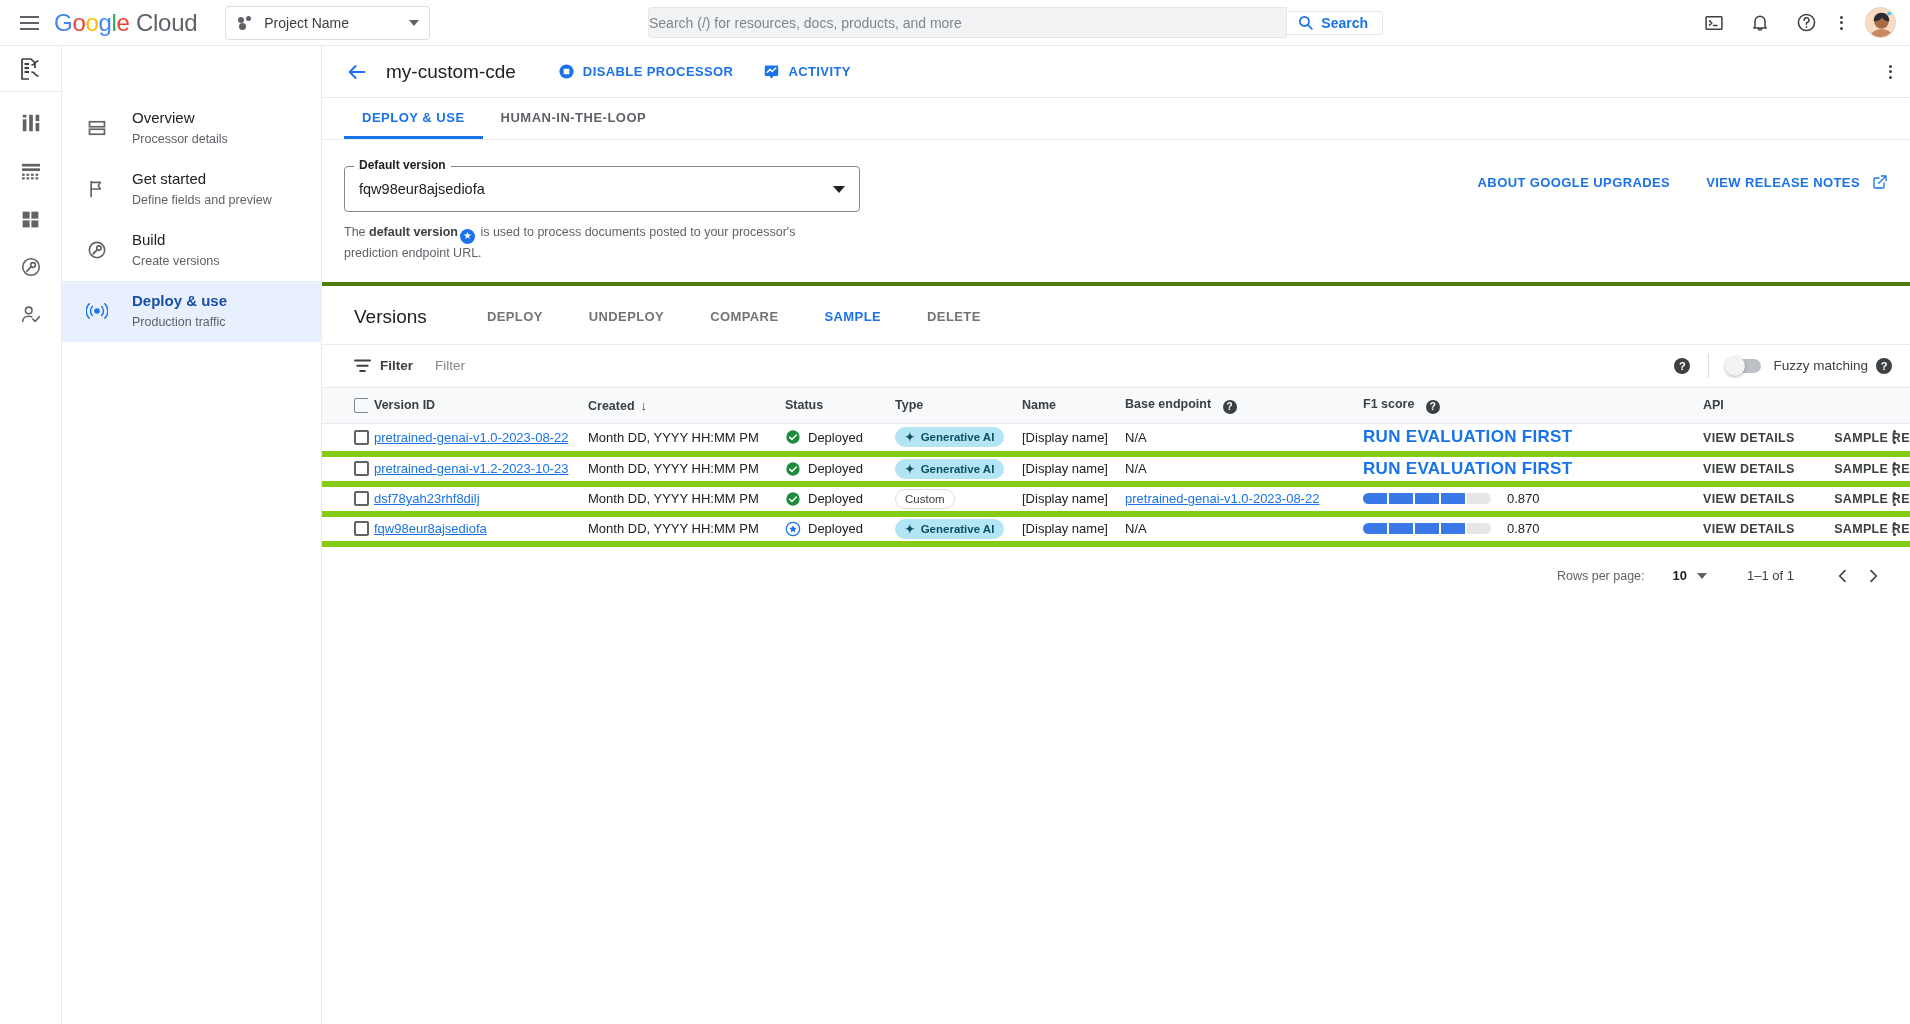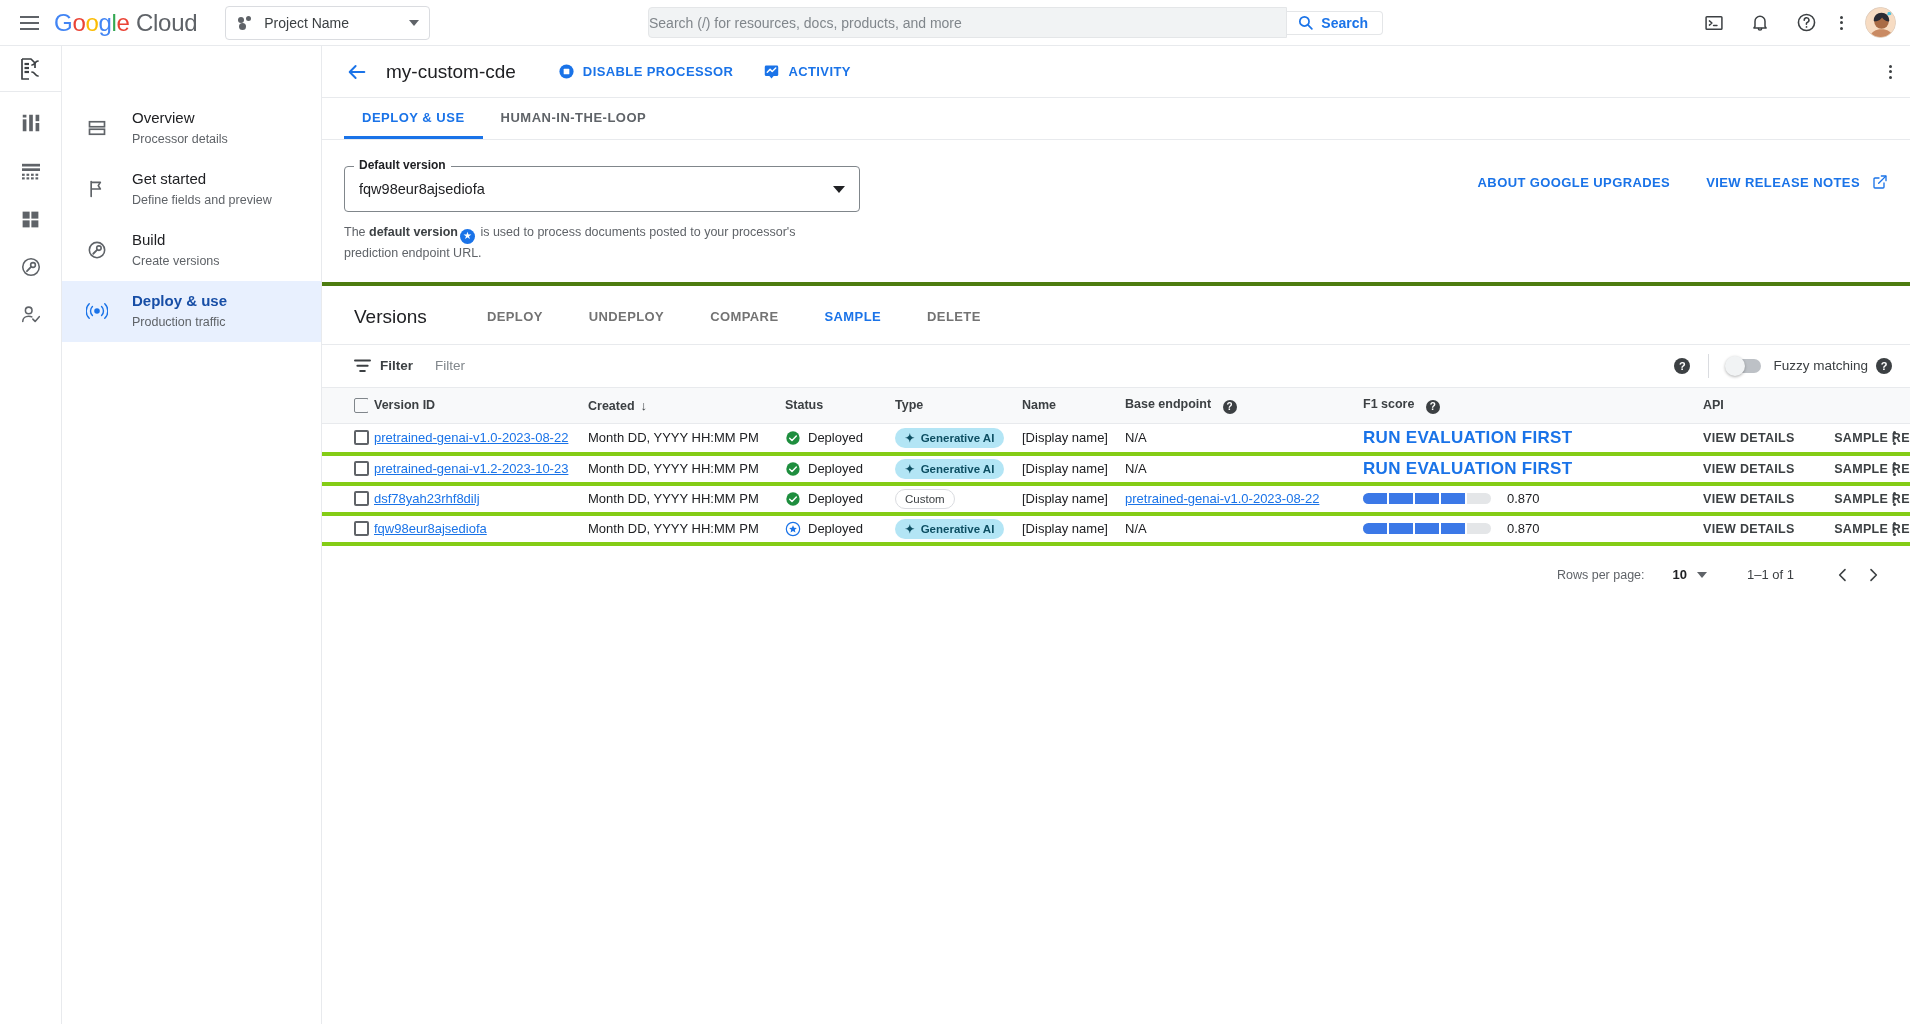--- a/index.html
+++ b/index.html
@@ -209,21 +209,21 @@
 
   
   table.vt { width: 100%; border-collapse: collapse; table-layout: fixed; }
   table.vt th {
     font-size: 12.5px; font-weight: bold; color:#3c4043; text-align:left;
     background:#f8f9fa; height: 36px; padding: 0 6px; white-space:nowrap;
     border-bottom: 1px solid #e8eaed;
   }
   table.vt th:first-child, table.vt td:first-child { padding-left: 32px; }
   table.vt td { height: 30px; font-size: 13px; color:#202124; padding: 0 6px;
-                border-bottom: 4px solid #84cc16; white-space: nowrap; }
+                border-bottom: 6px solid #84cc16; white-space: nowrap; }
   .cbx { width: 15px; height: 15px; border: 2px solid #5f6368; border-radius: 2px; cursor:pointer; }
   .cbx.hdr { border-color:#80868b; border-width:1.5px; }
   .vlink { color:#1a73e8; text-decoration: underline; cursor:pointer; font-size:13px; }
   .sortarrow { display:inline-block; margin-left: 6px; font-size: 13px; }
   .status { display:flex; align-items:center; gap:7px; }
   .sicon { width:16px;height:16px; flex:none; }
   .chip {
     display:inline-flex; align-items:center; gap:6px;
     height: 20px; border-radius: 10px; padding: 0 10px;
     font-size: 11.5px; font-weight: bold;

